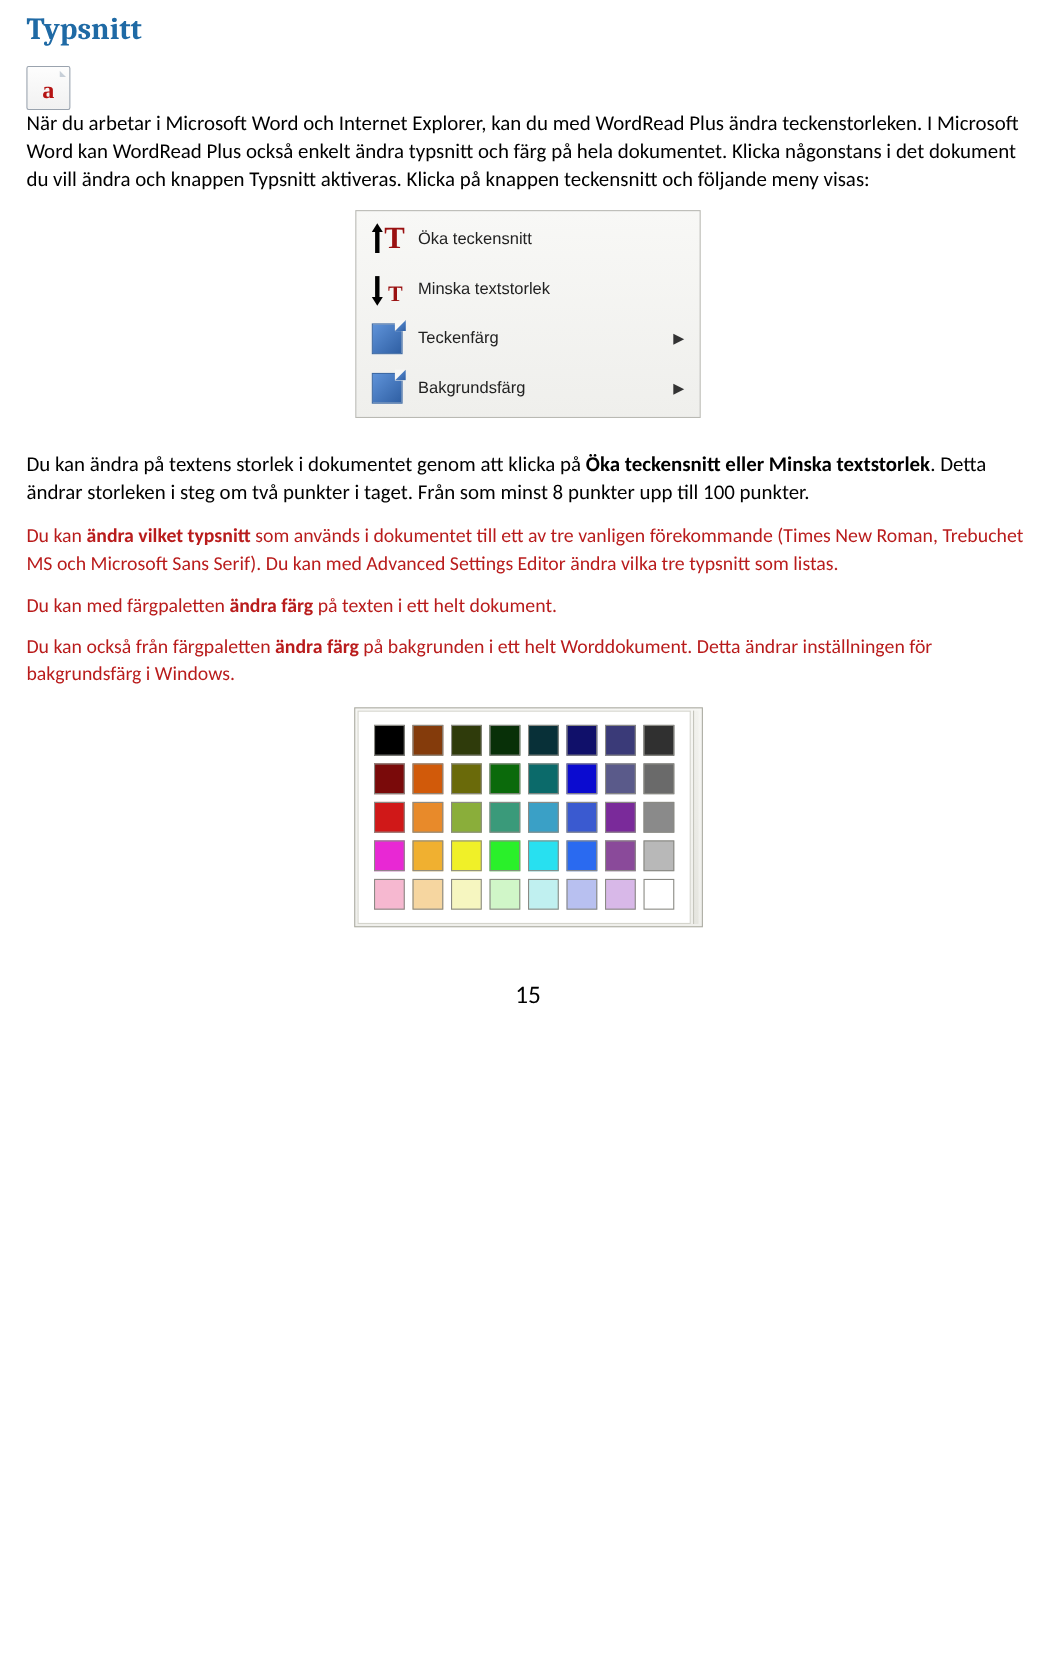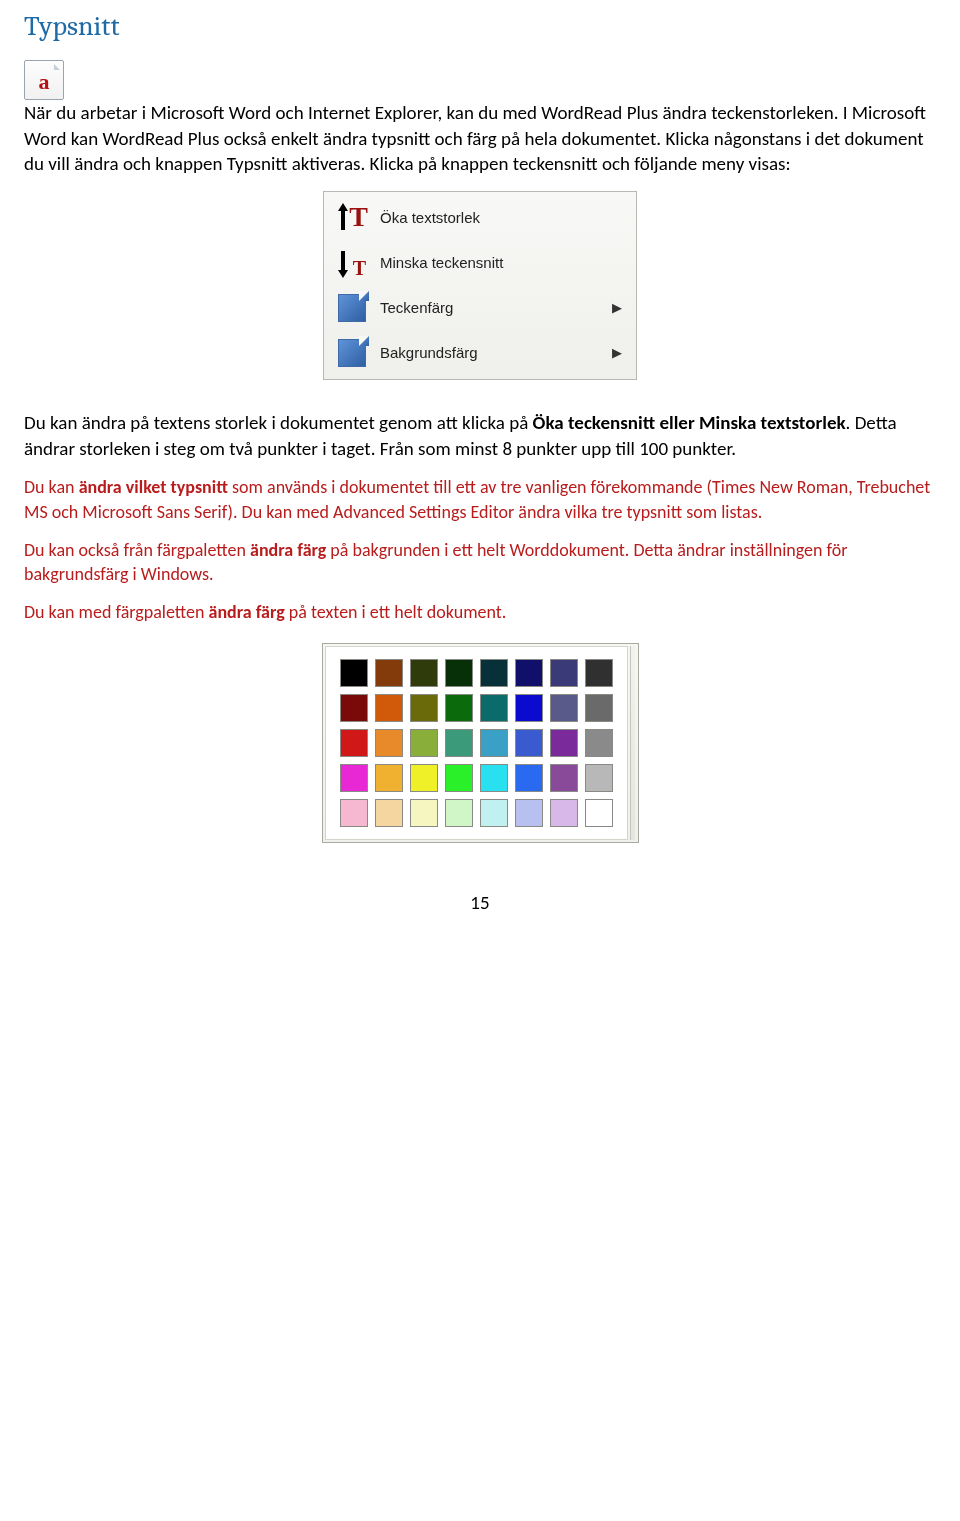--- a/index.html
+++ b/index.html
@@ -8,21 +8,21 @@
     font-family: Calibri, "Segoe UI", Arial, sans-serif;
     background: #fff;
     width: 960px;
   }
   .page {
     padding: 10px 24px 30px 24px;
   }
   h2.section-title {
     color: #1f6aa5;
     font-size: 28px;
-    font-weight: 400;
+    font-weight: 700;
     margin: 0 0 18px 0;
     font-family: Cambria, Georgia, serif;
   }
   .body-text {
     color: #000;
     font-size: 19px;
     line-height: 1.35;
     margin: 0 0 14px 0;
   }
   .link-text {
@@ -163,21 +163,21 @@
   .swatch {
     border:1px solid #8a8a84;
   }
   .sep-strip {
     position:absolute; right:3px; top:2px; bottom:2px; width:4px;
     background: linear-gradient(#f2f2ee,#e5e5df);
     border-left:1px solid #c5c5bc;
   }
 
   .pg-num {
-    text-align:center; font-size:19px; margin-top:48px;
+    text-align:center; font-size:23px; margin-top:48px;
   }
   .intro-row {
     display:flex; align-items:flex-end;
     margin-bottom:0;
   }
 </style>
 </head>
 <body>
 
 <div class="page">
@@ -194,31 +194,31 @@
   <div class="menu-wrap">
     <div class="menu-panel">
       <div class="menu-item">
         <span class="icon-slot">
           <span class="size-icon up">
             <span class="arrow-up"></span>
               <span class="shaft-up"></span>
             <span class="T-big">T</span>
           </span>
         </span>
-        <span class="lbl">Öka textstorlek</span>
+        <span class="lbl">Öka teckensnitt</span>
       </div>
       <div class="menu-item">
         <span class="icon-slot">
           <span class="size-icon dn">
             <span class="arrow-dn"></span>
               <span class="shaft-dn"></span>
             <span class="T-big">T</span>
           </span>
         </span>
-        <span class="lbl">Minska teckensnitt</span>
+        <span class="lbl">Minska textstorlek</span>
       </div>
       <div class="menu-item">
         <span class="icon-slot">
           <span class="color-block">
               <span class="notch"></span>
             </span>
         </span>
         <span class="lbl">Teckenfärg</span>
         <span class="chev">▶</span>
       </div>
@@ -236,25 +236,25 @@
 
   <p class="body-text">
     <span>Du kan ändra på textens storlek i dokumentet genom att klicka på </span><span class="bold">Öka teckensnitt eller Minska textstorlek</span><span>. Detta ändrar storleken i steg om två punkter i taget. Från som minst 8 punkter upp till 100 punkter.</span>
   </p>
 
   <p class="link-text">
     <span>Du kan </span><span class="bold">ändra vilket typsnitt</span><span> som används i dokumentet till ett av tre vanligen förekommande (Times New Roman, Trebuchet MS och Microsoft Sans Serif). Du kan med Advanced Settings Editor ändra vilka tre typsnitt som listas.</span>
   </p>
 
   <p class="link-text">
+    <span>Du kan med färgpaletten </span><span class="bold">ändra färg</span><span> på texten i ett helt dokument.</span>
+  </p>
+
+  <p class="link-text">
     <span>Du kan också från färgpaletten </span><span class="bold">ändra färg</span><span> på bakgrunden i ett helt Worddokument. Detta ändrar inställningen för bakgrundsfärg i Windows.</span>
-  </p>
-
-  <p class="link-text">
-    <span>Du kan med färgpaletten </span><span class="bold">ändra färg</span><span> på texten i ett helt dokument.</span>
   </p>
 
   <div class="palette-wrap">
     <div class="palette-outer">
       <div class="palette-inner">
         <div class="palette-grid" id="palette-grid">
             <div class="swatch" style="background: rgb(0, 0, 0);"></div>
             <div class="swatch" style="background: rgb(132, 59, 11);"></div>
             <div class="swatch" style="background: rgb(47, 59, 11);"></div>
             <div class="swatch" style="background: rgb(8, 48, 8);"></div>

